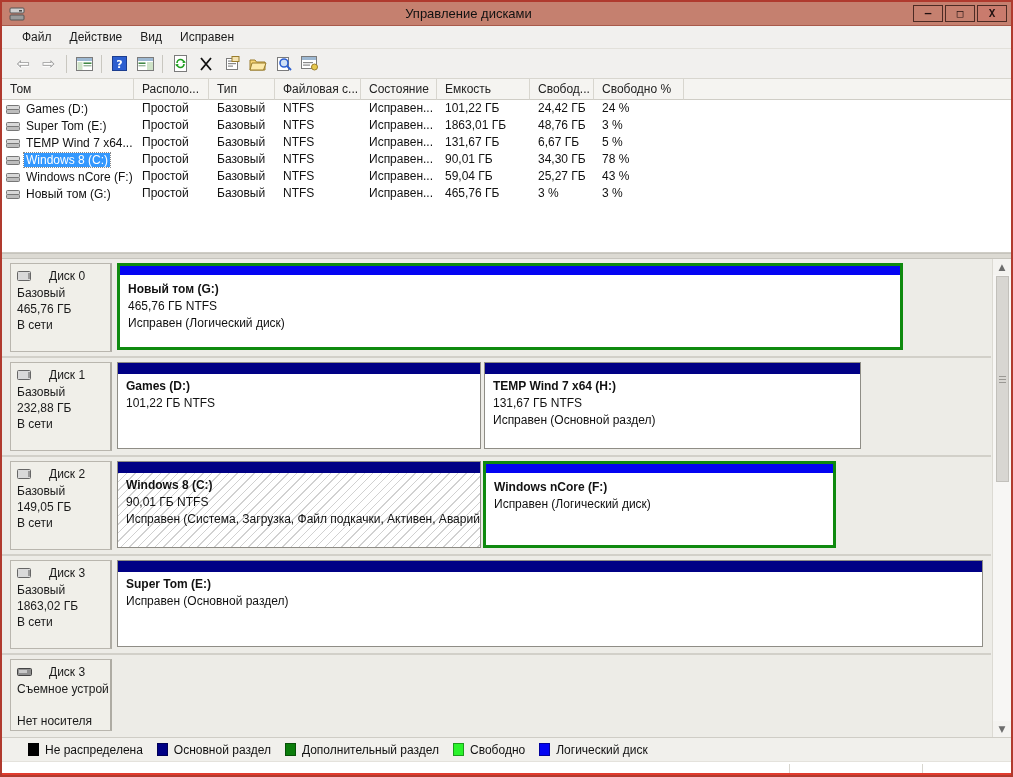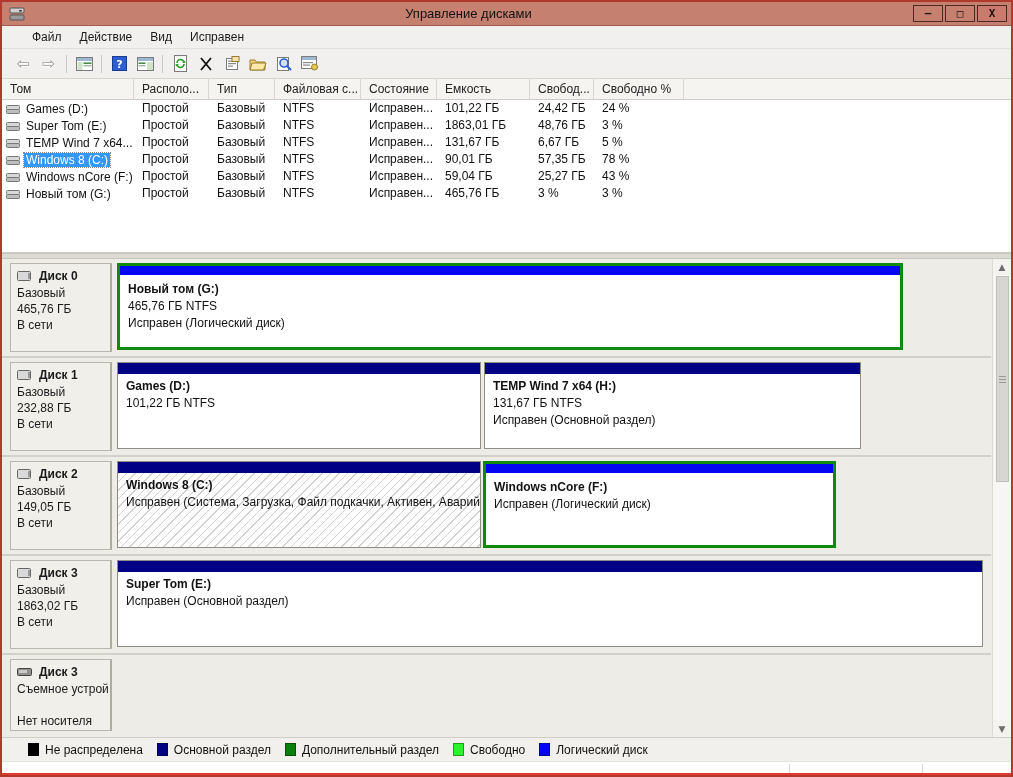--- a/index.html
+++ b/index.html
@@ -24,21 +24,21 @@
   .win-btn {
     width:30px; height:17px; border:1px solid #4d2b24; margin-left:2px;
     display:flex; align-items:center; justify-content:center;
     font-size:11px; font-weight:bold; color:#201010; background:#c5806f;
     cursor:default; font-family:"DejaVu Sans Mono", monospace;
   }
   .win-btn.close { background:#c97b6d; }
   
   .menubar {
     height:23px; flex:0 0 23px; background:#f1f0ee;
-    display:flex; align-items:center; padding-left:21px;
+    display:flex; align-items:center; padding-left:11px;
     border-bottom:1px solid #e2e0da; font-size:12px; color:#1a1a1a;
   }
   .menu-item { padding:3px 9px; cursor:default; }
   
   .toolbar {
     height:30px; flex:0 0 30px; background:#f1f0ee;
     display:flex; align-items:center; padding-left:8px;
     border-bottom:1px solid #d8d6cf;
   }
   .tool-btn {
@@ -78,21 +78,21 @@
   .disk-row {
     display:flex; border-bottom:2px solid #d2d0c9; background:#edece7;
     height:99px; padding:4px 0 4px 8px;
   }
   .disk-row.short { height:80px; border-bottom:none; }
   .disk-label {
     flex:0 0 102px; background:#f0efe9; border:1px solid #b9b6ae;
     border-right:2px solid #aeaba3; padding:5px 4px 4px 6px; font-size:12px; color:#1a1a1a;
     margin-right:4px; overflow:hidden; white-space:nowrap;
   }
-  .disk-label .dname { font-weight:bold; display:flex; align-items:center; gap:6px; margin-bottom:2px;}
+  .disk-label .dname { font-weight:normal; display:flex; align-items:center; gap:16px; margin-bottom:2px;}
   .disk-label div.line { line-height:16px; }
   .part-area { position:relative; flex:1; }
   .part {
     position:absolute; top:0; bottom:2px; background:#fff;
     border:1px solid #8f8d86; display:flex; flex-direction:column; overflow:hidden;
   }
   .part .bar { flex:0 0 11px; background:#000085; }
   .part.logical { border:3px solid #0f8a0f; }
   .part.logical .bar { background:#0404f2; border-bottom:2px solid #fff; }
   .part .body { flex:1; padding:4px 0 0 8px; font-size:12px; color:#111; background:#fff; overflow:hidden; white-space:nowrap; }
@@ -307,21 +307,21 @@
             <rect x="0.5" y="1.5" width="13" height="4" rx="1" fill="#d8d8d8" stroke="#777"></rect>
             <rect x="0.5" y="5.5" width="13" height="4" rx="1" fill="#bdbdbd" stroke="#777"></rect>
           </svg>
           <span class="vname-text">Windows 8 (C:)</span>
         </div>
       <div class="vc">Простой</div>
         <div class="vc">Базовый</div>
         <div class="vc">NTFS</div>
         <div class="vc">Исправен...</div>
         <div class="vc">90,01 ГБ</div>
-        <div class="vc">57,35 ГБ</div>
+        <div class="vc">34,30 ГБ</div>
         <div class="vc">78 %</div>
         <div class="vc"></div>
     </div>
     <div class="vgrid vrow">
       <div class="vc name">
           <svg class="vol-icon" width="14" height="11" viewBox="0 0 14 11">
             <rect x="0.5" y="1.5" width="13" height="4" rx="1" fill="#d8d8d8" stroke="#777"></rect>
             <rect x="0.5" y="5.5" width="13" height="4" rx="1" fill="#bdbdbd" stroke="#777"></rect>
           </svg>
           <span class="vname-text">Windows nCore (F:)</span>
@@ -427,20 +427,21 @@
             </div>
           <div class="line">Базовый</div>
           <div class="line">149,05 ГБ</div>
           <div class="line">В сети</div>
         </div>
         <div class="part-area">
           <div class="part selected" style="left:1px; width:364px;">
             <div class="bar"></div>
             <div class="body">
               <div class="ptitle">Windows 8  (C:)</div>
+              <div class="pline">90,01 ГБ NTFS</div>
               <div class="pline">Исправен (Система, Загрузка, Файл подкачки, Активен, Аварий</div>
             </div>
           </div>
           <div class="part logical" style="left:367px; width:353px;">
             <div class="bar"></div>
             <div class="body">
               <div class="ptitle">Windows nCore  (F:)</div>
               <div class="pline">Исправен (Логический диск)</div>
             </div>
           </div>

